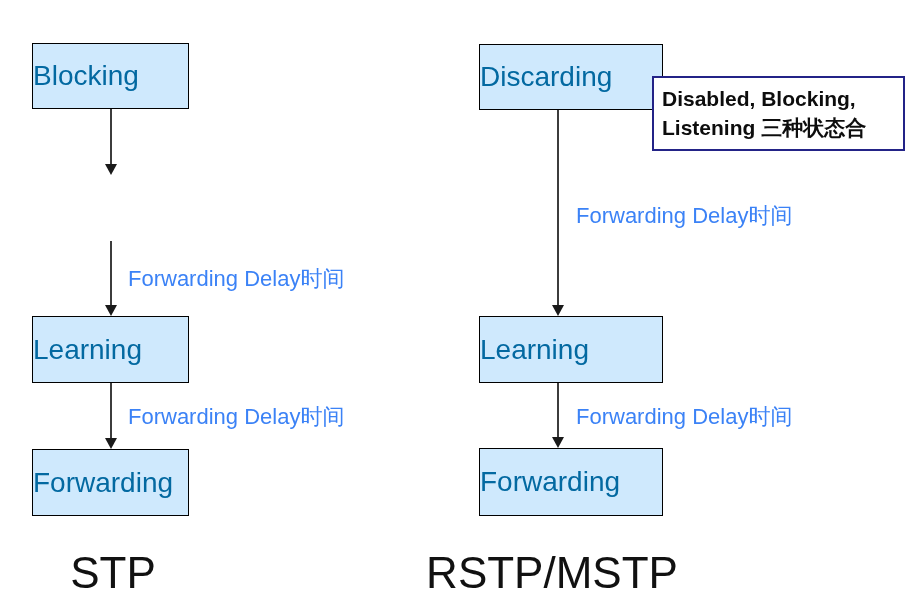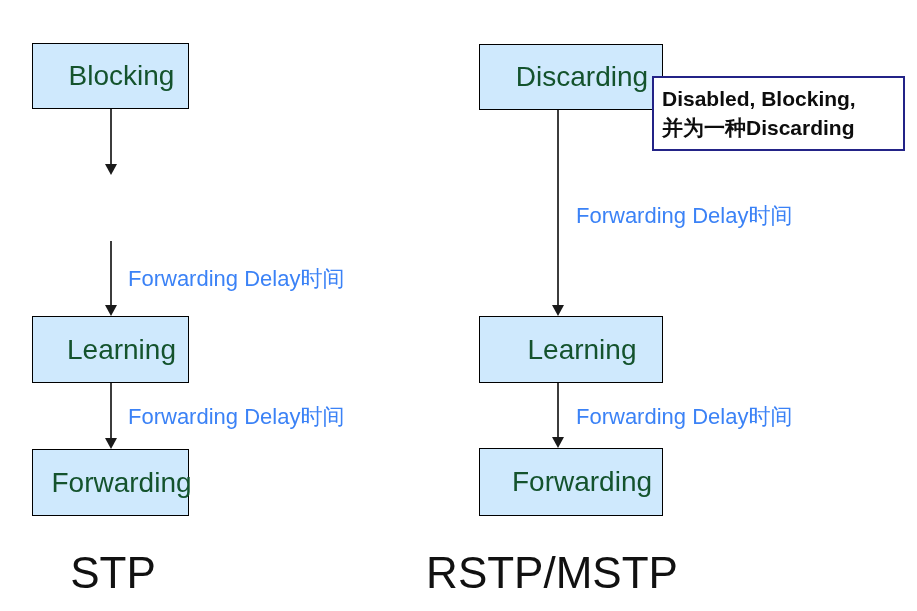--- a/index.html
+++ b/index.html
@@ -18,24 +18,23 @@
   }
   .state-box {
     position: absolute;
     width: 157px;
     height: 66px;
     box-sizing: border-box;
     background: var(--box-fill, #cfe9fd);
     border: 1px solid var(--box-border, #000000);
     display: flex;
     align-items: center;
-    justify-content: center;
+    justify-content: flex-start;
     font-size: 28px;
-    color: #14532d;
-    padding-left: 22px;
+    color: #0369a1;
   }
   .state-box.right { width: 184px; }
   .arrow {
     position: absolute;
     width: 2px;
     background: var(--arrow, #3c3c3c);
   }
   .arrow::after {
     content: "";
     position: absolute;
@@ -119,17 +118,17 @@
   </div>
   <div class="arrow" style="left:557px; top:383px; height:54px;"></div>
   <div class="delay-label" style="left:576px; top:404px;">Forwarding Delay时间</div>
   <div class="state-box right" style="left:479px; top:448px; height:68px;">
     <span>Forwarding</span>
   </div>
   <div class="column-title" style="left:552px;">RSTP/MSTP</div>
 
   <div class="note-box">
     <div class="note-line">Disabled, Blocking,</div>
-    <div class="note-line">并为一种Discarding</div>
+    <div class="note-line">Listening 三种状态合</div>
   </div>
 
 
 </div>
 
 </body></html>

